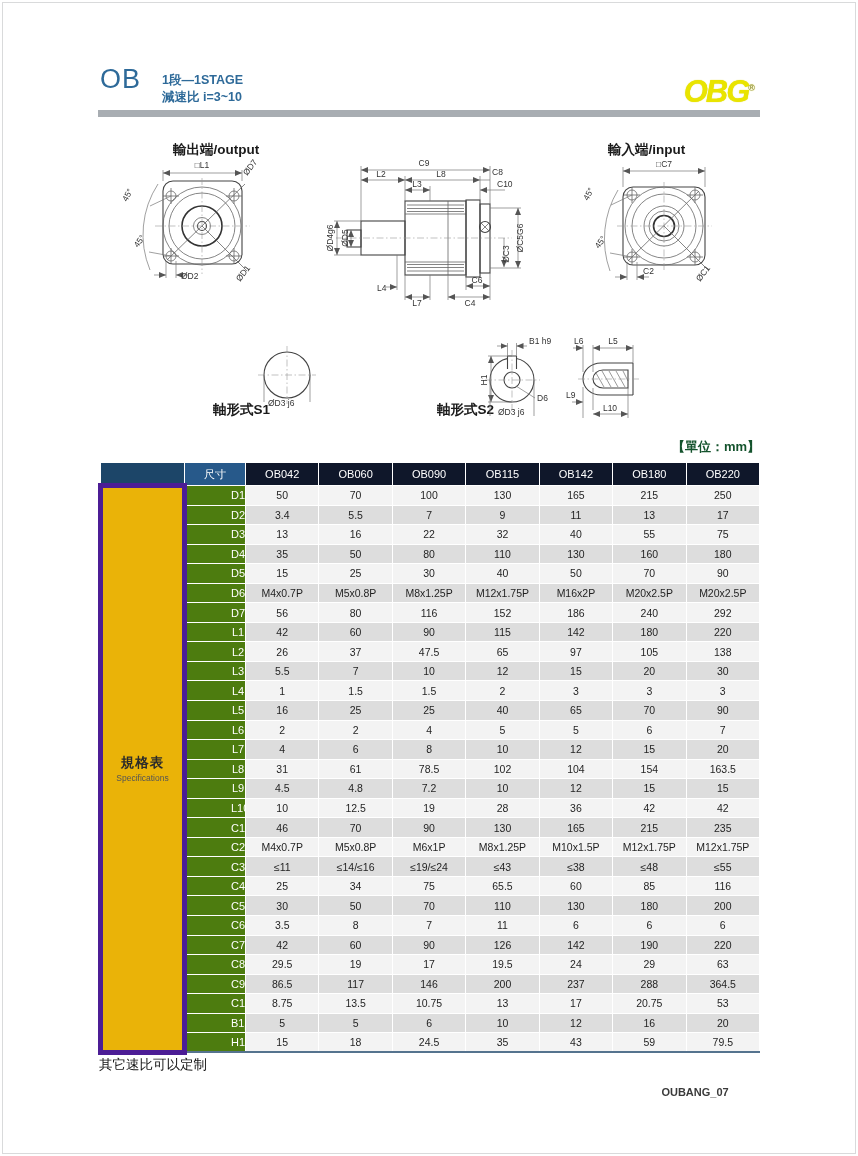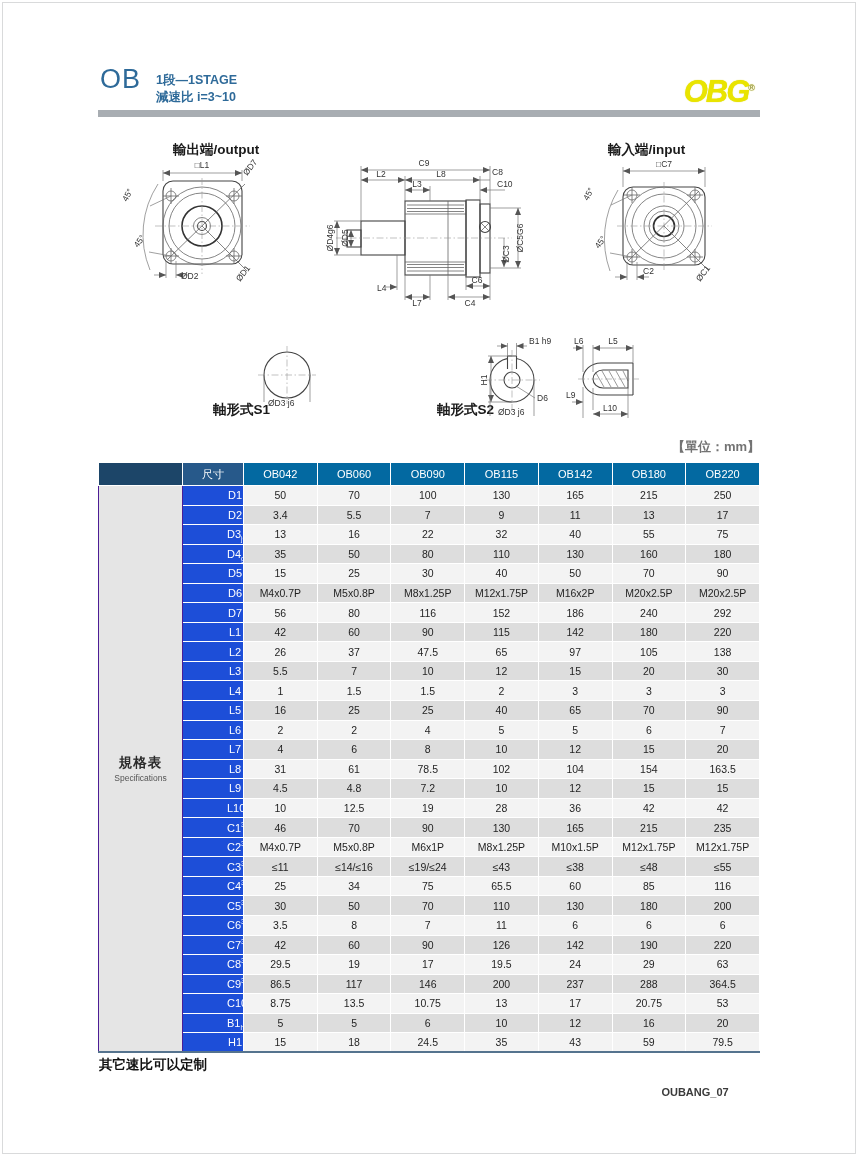--- a/index.html
+++ b/index.html
@@ -9,21 +9,21 @@
     font-family:"Liberation Sans","DejaVu Sans",sans-serif; color:#222;
     overflow:hidden;
   }
   .frame { position:absolute; inset:2px; border:1px solid #d9dadb; pointer-events:none; }
 
   
   .hdr-series {
     position:absolute; left:100px; top:66px;
     font-size:27px; font-weight:400; color:#2e6a99; letter-spacing:1px; line-height:1;
   }
-  .hdr-sub { position:absolute; left:156px; top:72px; color:#2e6a99; }
+  .hdr-sub { position:absolute; left:162px; top:72px; color:#2e6a99; }
   .hdr-sub .l1 { font-size:12.5px; font-weight:700; line-height:1.35; }
   .hdr-sub .l2 { font-size:12.5px; font-weight:700; line-height:1.35; }
   .logo {
     position:absolute; right:103px; top:74px;
     font-size:31px; font-weight:800; font-style:italic; color:#e9e400;
     letter-spacing:-2px; text-shadow:0 0 1px #d9d400;
   }
   .logo .reg { font-size:9px; font-style:normal; color:#9a9a6a; vertical-align:super; letter-spacing:0; }
   .hdr-rule { position:absolute; left:98px; top:110px; width:662px; height:7px; background:#a8adb2; }
 
@@ -35,44 +35,44 @@
   #t-s2 { left:437px; top:401px; }
   svg.draw { position:absolute; left:0; top:140px; }
   svg.draw text { font:8.5px "Liberation Sans","DejaVu Sans",sans-serif; fill:#333; }
   svg.draw .thin  { stroke:#666; stroke-width:0.8; fill:none; }
   svg.draw .med   { stroke:#444; stroke-width:1.1; fill:none; }
   svg.draw .bold  { stroke:#333; stroke-width:1.6; fill:none; }
   svg.draw .dim   { stroke:#777; stroke-width:0.7; fill:none; }
   svg.draw .cl    { stroke:#999; stroke-width:0.6; stroke-dasharray:7 2.5 1.5 2.5; fill:none; }
   svg.draw .hatch { stroke:#555; stroke-width:0.6; }
 
-  .unit-note { position:absolute; right:98px; top:438px; font-size:13px; font-weight:700; color:#737373; }
+  .unit-note { position:absolute; right:98px; top:438px; font-size:13px; font-weight:700; color:#14532d; }
 
   
   .spec-wrap { position:absolute; left:98px; top:462px; width:662px; }
   table.spec { border-collapse:collapse; table-layout:fixed; width:662px; border-bottom:2px solid #55738e; }
   table.spec th, table.spec td {
     border:1px solid #ffffff; text-align:center; vertical-align:middle;
     overflow:hidden; white-space:nowrap;
   }
-  table.spec thead th { background:#0369a1; color:#fff; font-size:11px; font-weight:400; height:23px; }
+  table.spec thead th { background:#0f172a; color:#fff; font-size:11px; font-weight:400; height:23px; }
   table.spec thead th.size-col { background:#27598a; }
   table.spec thead th.corner { background:#1c4568; }
-  table.spec td.rlabel { background:#1d4ed8; color:#fff; font-size:11px; height:19.55px;padding-left:44px; }
+  table.spec td.rlabel { background:#4d7c0f; color:#fff; font-size:11px; height:19.55px;padding-left:44px; }
   table.spec td.val { font-size:10.5px; color:#1f1f1f; height:19.55px; }
   table.spec tr.light td.val { background:#f3f3f3; }
   table.spec tr.dark  td.val { background:#dddddd; }
-  table.spec td.sidecell { background:#e5e5e5; border:1px solid #4c1d95; }
+  table.spec td.sidecell { background:#eab308; border:5px solid #4c1d95; }
   .side-inner { text-align:center; color:#2b2b2b; }
   .side-inner .zh { font-size:13.5px; font-weight:700; letter-spacing:1px; }
   .side-inner .en { font-size:8.5px; color:#555; margin-top:1px; }
   sup.s3 { font-size:7px; vertical-align:super; line-height:0; }
   sub.sfit { font-size:6.5px; vertical-align:sub; line-height:0; }
 
-  .footnote { position:absolute; left:99px; top:1056px; font-size:13.5px; font-weight:700; color:#111; }
+  .footnote { position:absolute; left:99px; top:1056px; font-size:13.5px; font-weight:400; color:#111; }
   .pagecode { position:absolute; left:630px; top:1086px; width:130px; text-align:center; font-size:11px; font-weight:700; color:#3a3a3a; }
 </style>
 </head>
 <body>
 
 <div class="frame"></div>
 
 <div class="hdr-series">OB</div>
 <div class="hdr-sub">
   <div class="l1">1段—1STAGE</div>

